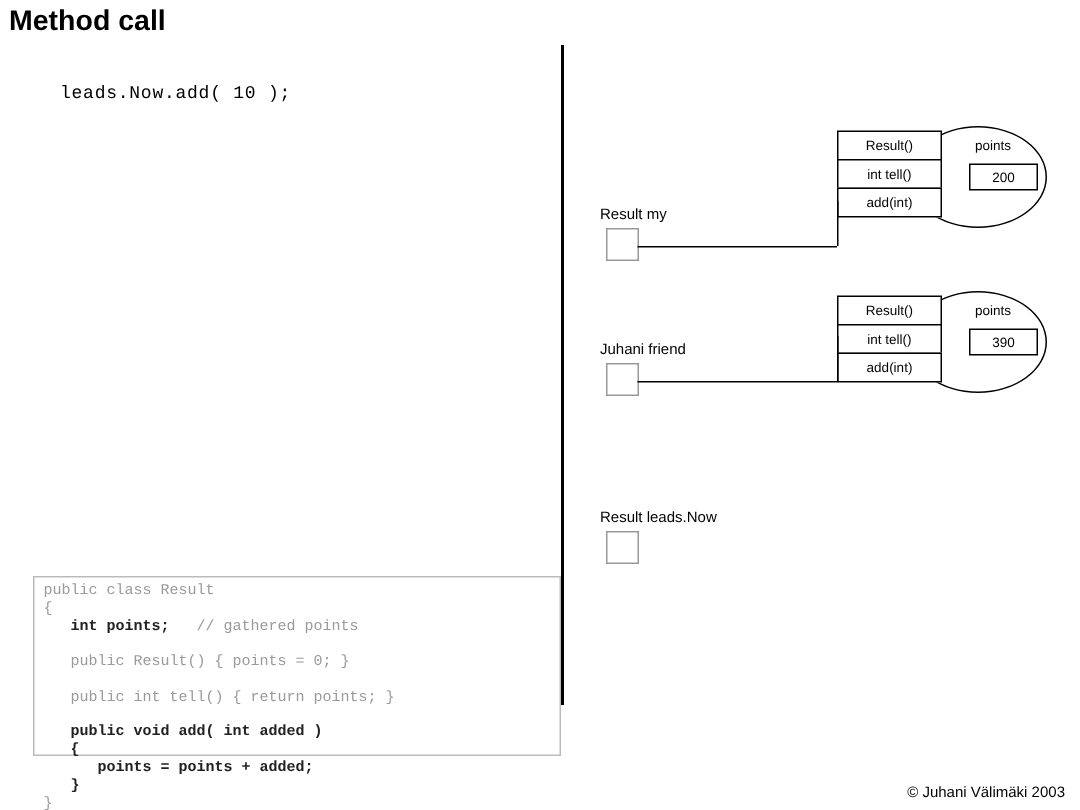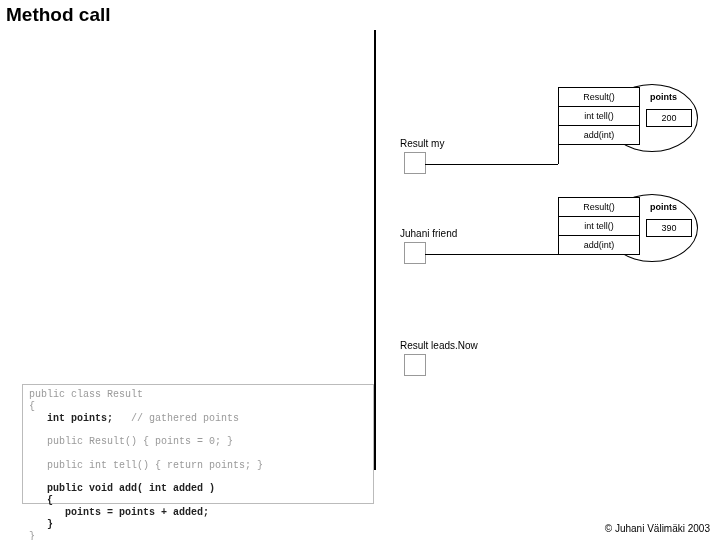--- a/index.html
+++ b/index.html
@@ -61,21 +61,21 @@
     background: #fff;
   }
 
   #obj-my     { left: 400px; top: 138px; }
   #obj-friend { left: 400px; top: 228px; }
   #obj-leads  { left: 400px; top: 340px; }
 
   
   .iface {
     position: absolute;
-    width: 82px;
+    width: 70px;
   }
   .iface .row {
     height: 18px;
     line-height: 18px;
     border: 1px solid #000;
     background: #fff;
     font-size: 9px;
     text-align: center;
     margin-top: -1px;
   }
@@ -85,21 +85,20 @@
     height: 16px;
     line-height: 16px;
     border: 1px solid #000;
     text-align: center;
     font-size: 9px;
     background: #fff;
   }
   .valtxt {
     position: absolute;
     font-size: 9px;
-    font-weight: bold;
   }
   .ellipse {
     position: absolute;
     width: 90px;
     height: 66px;
     border: 1px solid #000;
     border-radius: 50%;
   }
 
   #iface-my     { left: 558px; top: 88px; }
@@ -145,20 +144,21 @@
 </style>
 </head>
 <body>
 
 <div class="canvas">
 
   <div class="title">Method call</div>
 
   <div class="divider"></div>
 
+  <div class="call-line">leads.Now.add( 10 );</div>
 
   <div id="obj-my" class="resultobj">
     <span class="label">Result my</span>
     <span class="sq"></span>
   </div>
   <div id="obj-friend" class="resultobj">
     <span class="label">Juhani friend</span>
     <span class="sq"></span>
   </div>
   <div id="obj-leads" class="resultobj">

